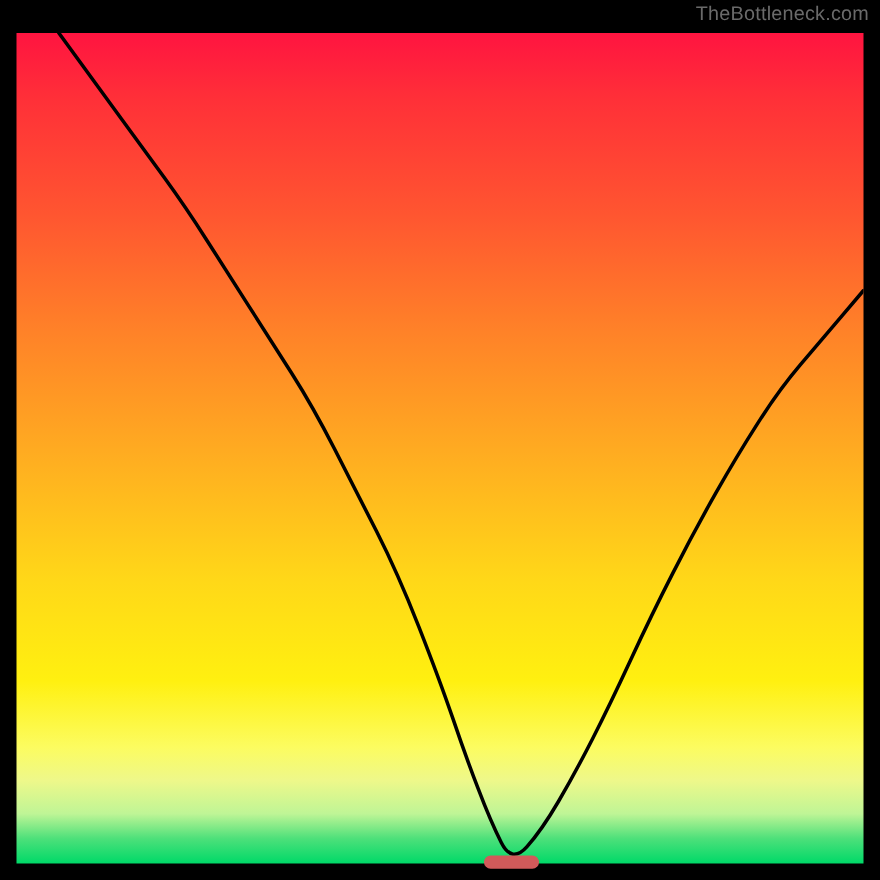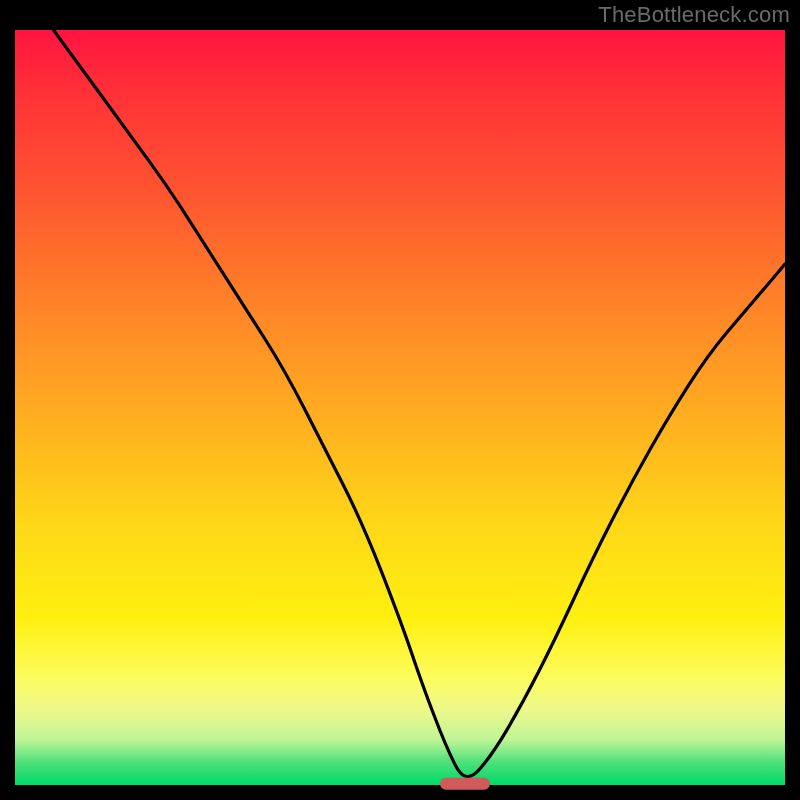--- a/index.html
+++ b/index.html
@@ -15,21 +15,21 @@
     position: relative;
     width: 800px;
     height: 800px;
     background: #000;
   }
   .watermark {
     position: absolute;
     top: 2px;
     right: 10px;
     color: #6a6a6a;
-    font-size: 22px;
+    font-size: 18px;
     font-weight: 500;
     letter-spacing: 0.2px;
   }
   
   .plot {
     position: absolute;
     left: 15px;
     top: 30px;
     width: 770px;
     height: 755px;

